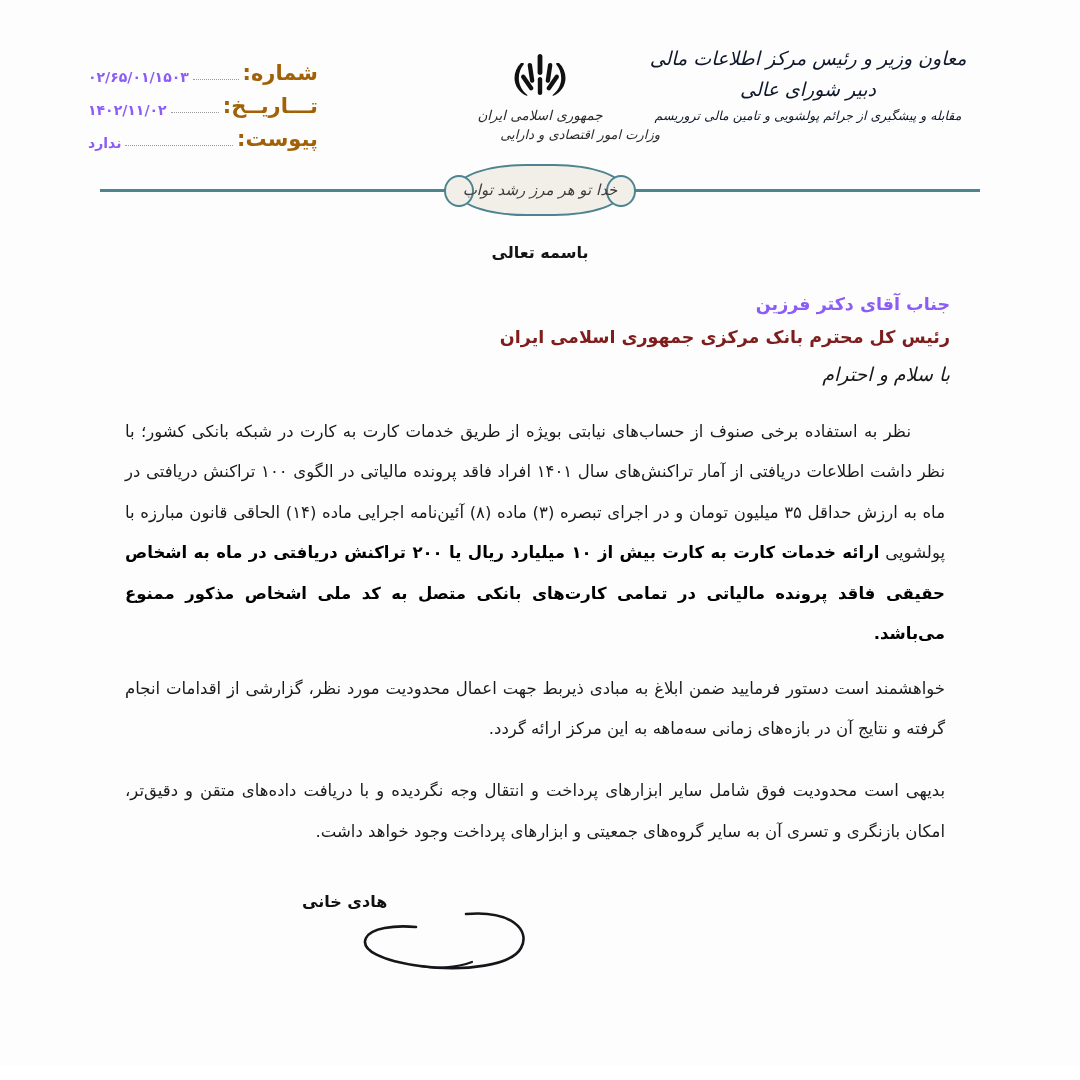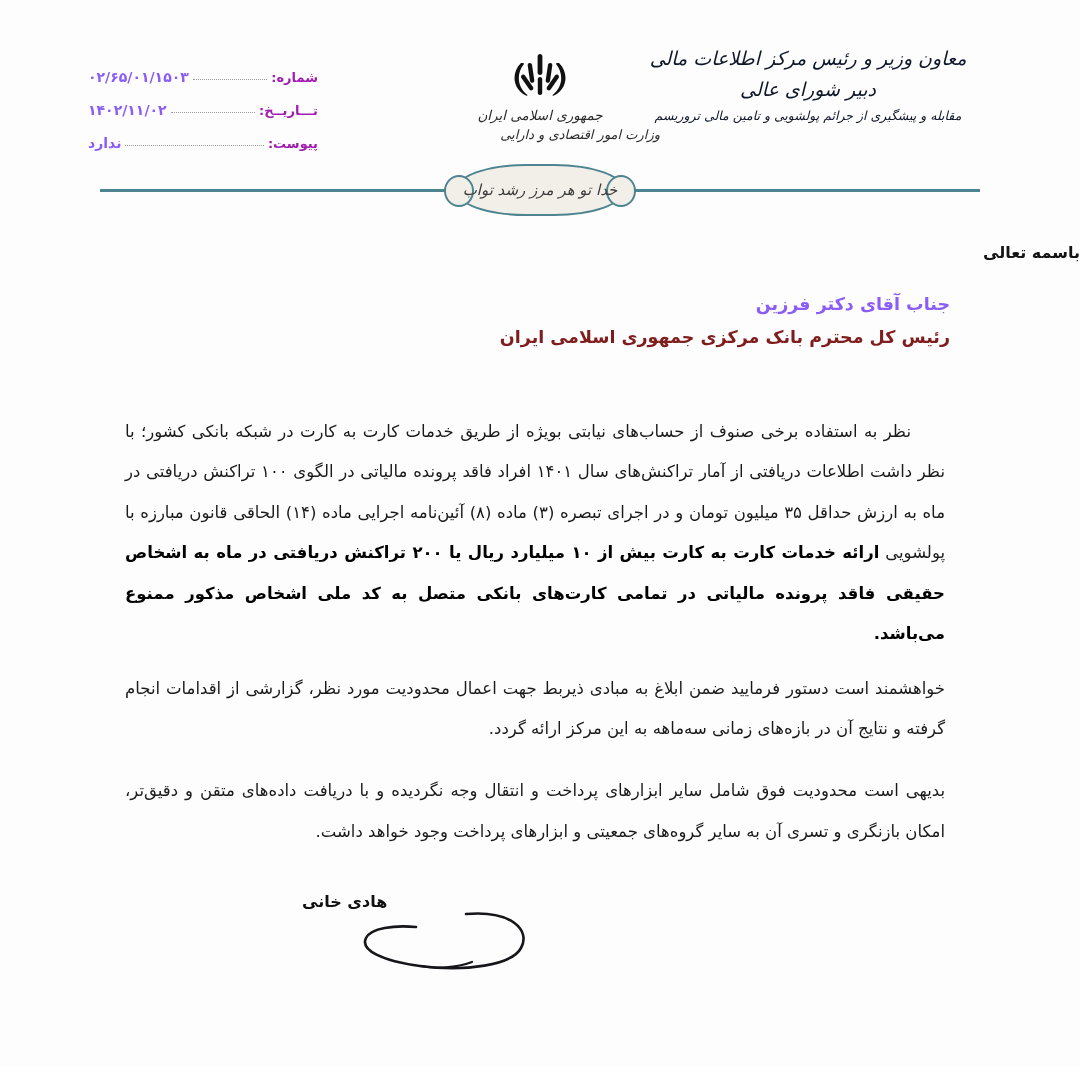--- a/index.html
+++ b/index.html
@@ -36,22 +36,22 @@
     align-items: flex-end;
     justify-content: flex-start;
     height: 33px;
     font-size: 15px;
     font-weight: bold;
     color: #2a2a2a;
     white-space: nowrap;
   }
   .meta-label {
     letter-spacing: 1.5px;
-    font-size: 13px;
-    color: #a21caf;
+    font-size: 21px;
+    color: #a16207;
   }
   .meta-leader {
     flex: 1 1 auto;
     border-bottom: 1px dotted #9a9a9a;
     margin: 0 4px 5px 4px;
     min-width: 22px;
     height: 1px;
   }
   .meta-value {
     font-size: 14px;
@@ -165,21 +165,21 @@
     z-index: 3;
     letter-spacing: -1px;
   }
 
   
   .basmala {
     position: absolute;
     top: 243px;
     left: 0;
     right: 0;
-    text-align: right;
+    text-align: center;
     font-size: 16px;
     font-weight: bold;
     color: #141414;
   }
 
   
   .addressee {
     position: absolute;
     top: 288px;
     right: 130px;
@@ -334,20 +334,21 @@
       <div class="banner-shape"></div>
       <div class="banner-text">خدا تو هر مرز رشد تواب</div>
     </div>
   </div>
 
   <div class="basmala">باسمه تعالی</div>
 
   <div class="addressee">
     <div class="addressee-name">جناب آقای دکتر فرزین</div>
     <div class="addressee-title">رئیس کل محترم بانک مرکزی جمهوری اسلامی ایران</div>
+    <div class="salutation">با سلام و احترام</div>
   </div>
 
   <div class="body-text">
     <p class="para indent bold-part"><span>نظر به استفاده برخی صنوف از حساب‌های نیابتی بویژه از طریق خدمات کارت به کارت در شبکه بانکی کشور؛ با نظر داشت اطلاعات دریافتی از آمار تراکنش‌های سال ۱۴۰۱ افراد فاقد پرونده مالیاتی در الگوی ۱۰۰ تراکنش دریافتی در ماه به ارزش حداقل ۳۵ میلیون تومان و در اجرای تبصره (۳) ماده (۸) آئین‌نامه اجرایی ماده (۱۴) الحاقی قانون مبارزه با پولشویی </span><b>ارائه خدمات کارت به کارت بیش از ۱۰ میلیارد ریال یا ۲۰۰ تراکنش دریافتی در ماه به اشخاص حقیقی فاقد پرونده مالیاتی در تمامی کارت‌های بانکی متصل به کد ملی اشخاص مذکور ممنوع می‌باشد.</b></p>
 
     <p class="para">خواهشمند است دستور فرمایید ضمن ابلاغ به مبادی ذیربط جهت اعمال محدودیت مورد نظر، گزارشی از اقدامات انجام گرفته و نتایج آن در بازه‌های زمانی سه‌ماهه به این مرکز ارائه گردد.</p>
 
     <p class="para para-gap">بدیهی است محدودیت فوق شامل سایر ابزارهای پرداخت و انتقال وجه نگردیده و با دریافت داده‌های متقن و دقیق‌تر، امکان بازنگری و تسری آن به سایر گروه‌های جمعیتی و ابزارهای پرداخت وجود خواهد داشت.</p>
   </div>
 

